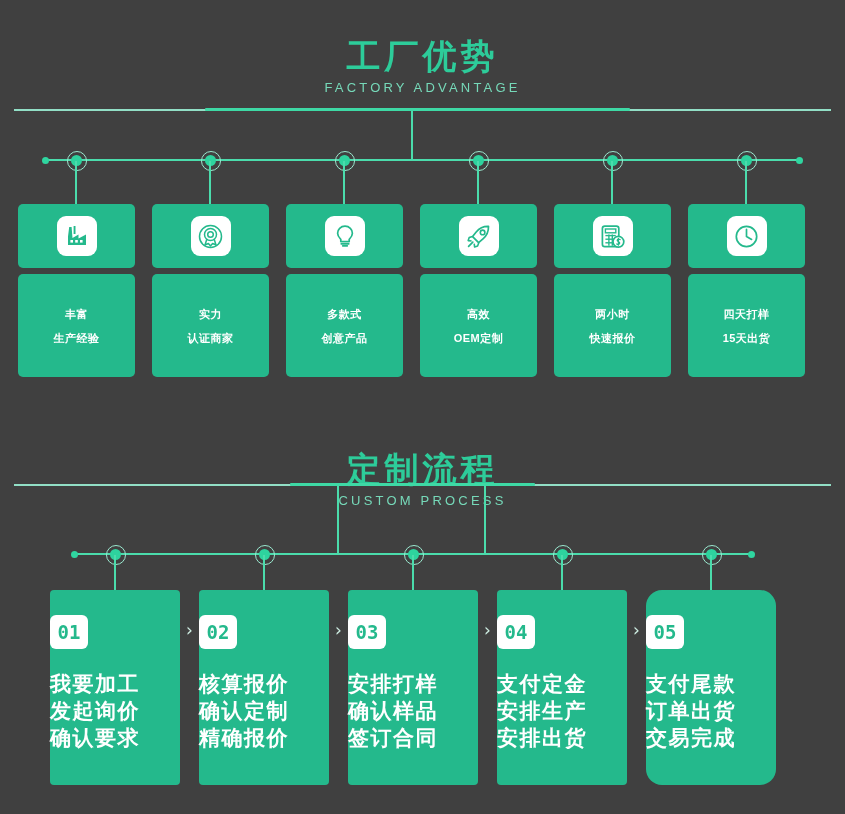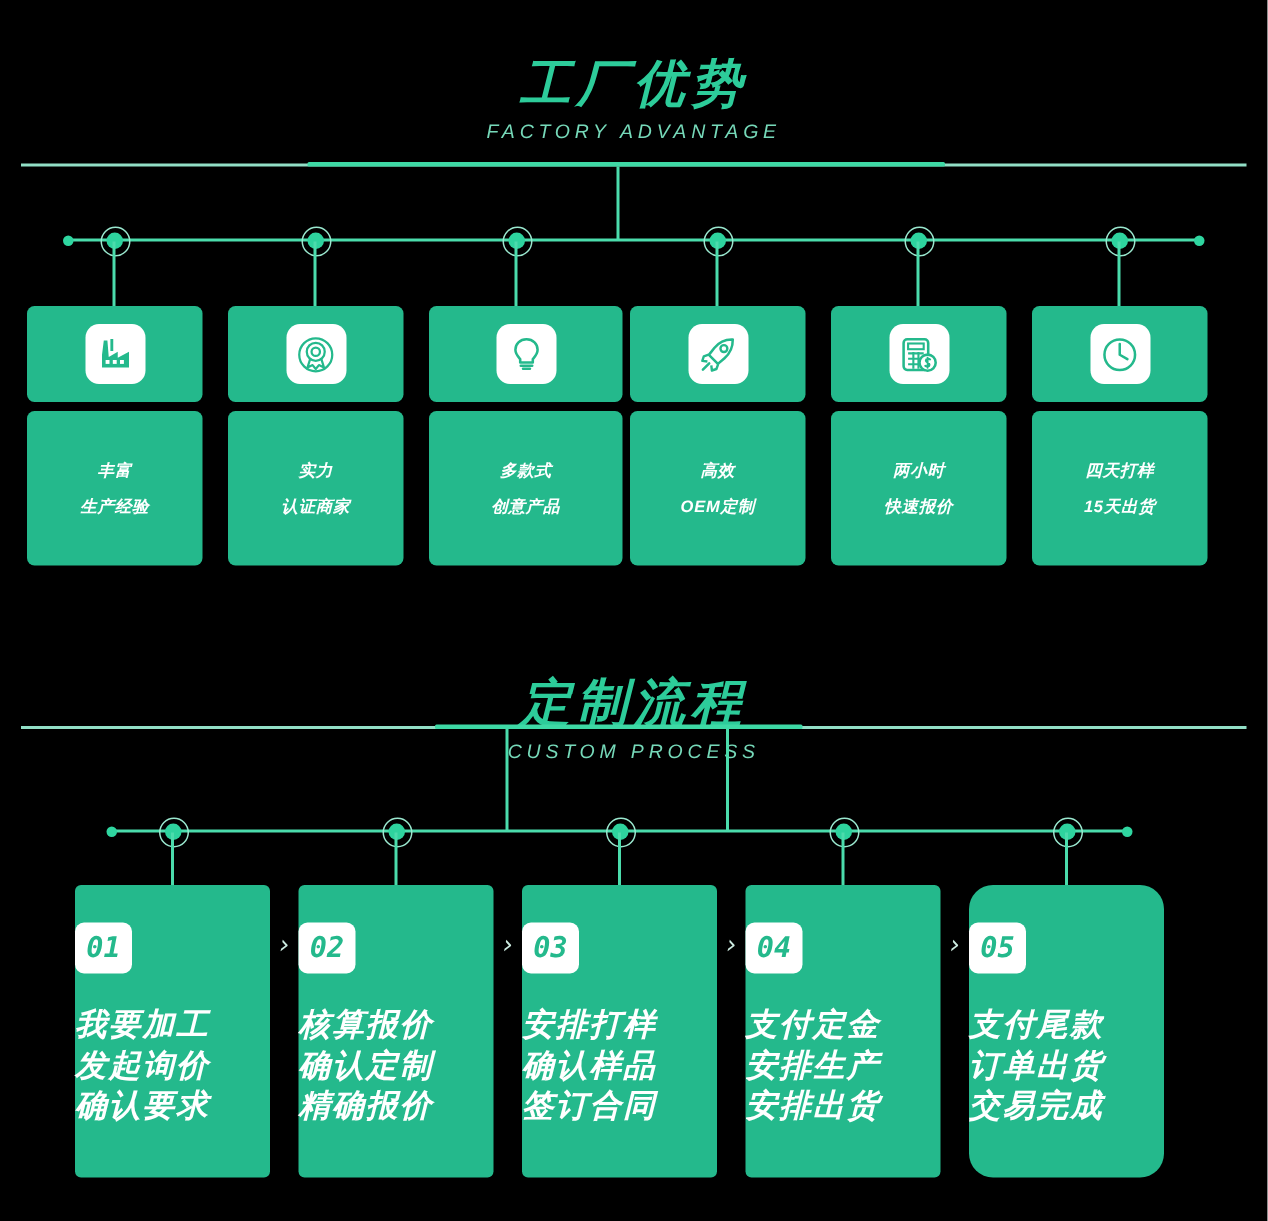--- a/index.html
+++ b/index.html
@@ -2,21 +2,21 @@
 <html><head>
 <meta charset="utf-8">
 <style>
   * { box-sizing: border-box; margin: 0; padding: 0; }
   html, body {
     width: 845px; height: 814px;
     background: #ffffff;
     font-family: "Liberation Sans", "DejaVu Sans", sans-serif;
     overflow: hidden;
   }
-  .page { position: relative; width: 845px; height: 814px; background: #000000; font-style: italic; }
+  .page { position: relative; width: 845px; height: 814px; background: #404040; }
 
   
   .sect-head { position: absolute; left: 0; width: 845px; text-align: center; }
   .sect-cn {
     font-size: 34px; font-weight: bold; color: #2dcc9a;
     letter-spacing: 4px; line-height: 44px;
   }
   .sect-en {
     font-size: 13px; color: #76d9b9; letter-spacing: 3.2px;
     line-height: 20px; font-weight: normal;
@@ -161,21 +161,21 @@
           <path d="M9.8 16.2 L8 22 L11.4 20.4 L13.5 23 L15.6 20.4 L19 22 L17.2 16.2" stroke-width="1.5" stroke-linejoin="round"></path>
         </svg>
       </div>
     </div>
     <div class="adv-text-box">
       <div class="adv-line">实力</div>
       <div class="adv-line">认证商家</div>
     </div>
   </div>
 
-  <div class="adv-card" style="left:286px; top:204px; width:129px; height:173px;">
+  <div class="adv-card" style="left:286px; top:204px; width:117px; height:173px;">
     <div class="adv-icon-box">
       <div class="icon-tile">
         <svg width="26" height="26" viewBox="0 0 26 26" fill="none" stroke="#24b98c">
           <path d="M13 3.2 C8.6 3.2 5.6 6.4 5.6 10.2 C5.6 13 7.4 14.8 8.8 16.4 L8.8 18.6 L17.2 18.6 L17.2 16.4 C18.6 14.8 20.4 13 20.4 10.2 C20.4 6.4 17.4 3.2 13 3.2 Z" stroke-width="1.7" stroke-linejoin="round"></path>
           <line x1="9.2" y1="20.8" x2="16.8" y2="20.8" stroke-width="1.7" stroke-linecap="round"></line>
           <line x1="10.7" y1="22.8" x2="15.3" y2="22.8" stroke-width="1.7" stroke-linecap="round"></line>
         </svg>
       </div>
     </div>
     <div class="adv-text-box">

